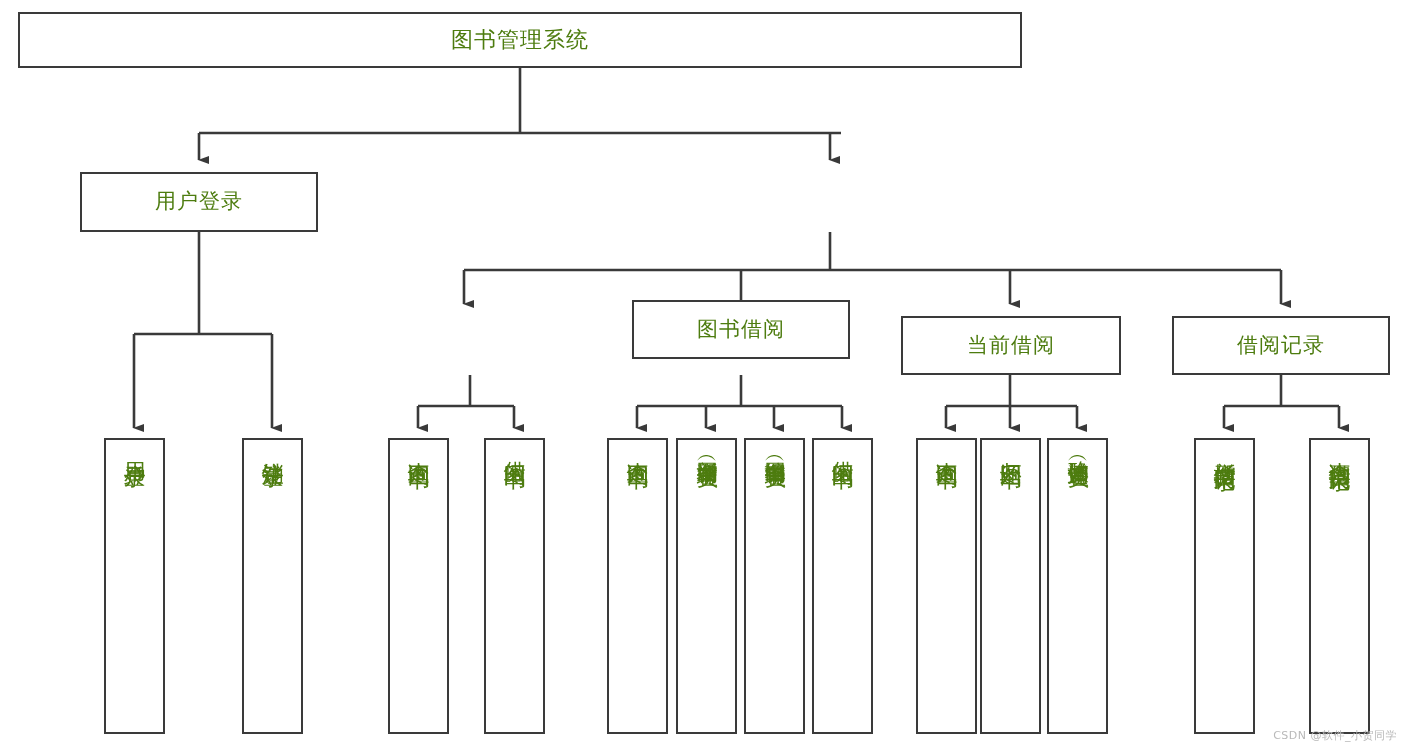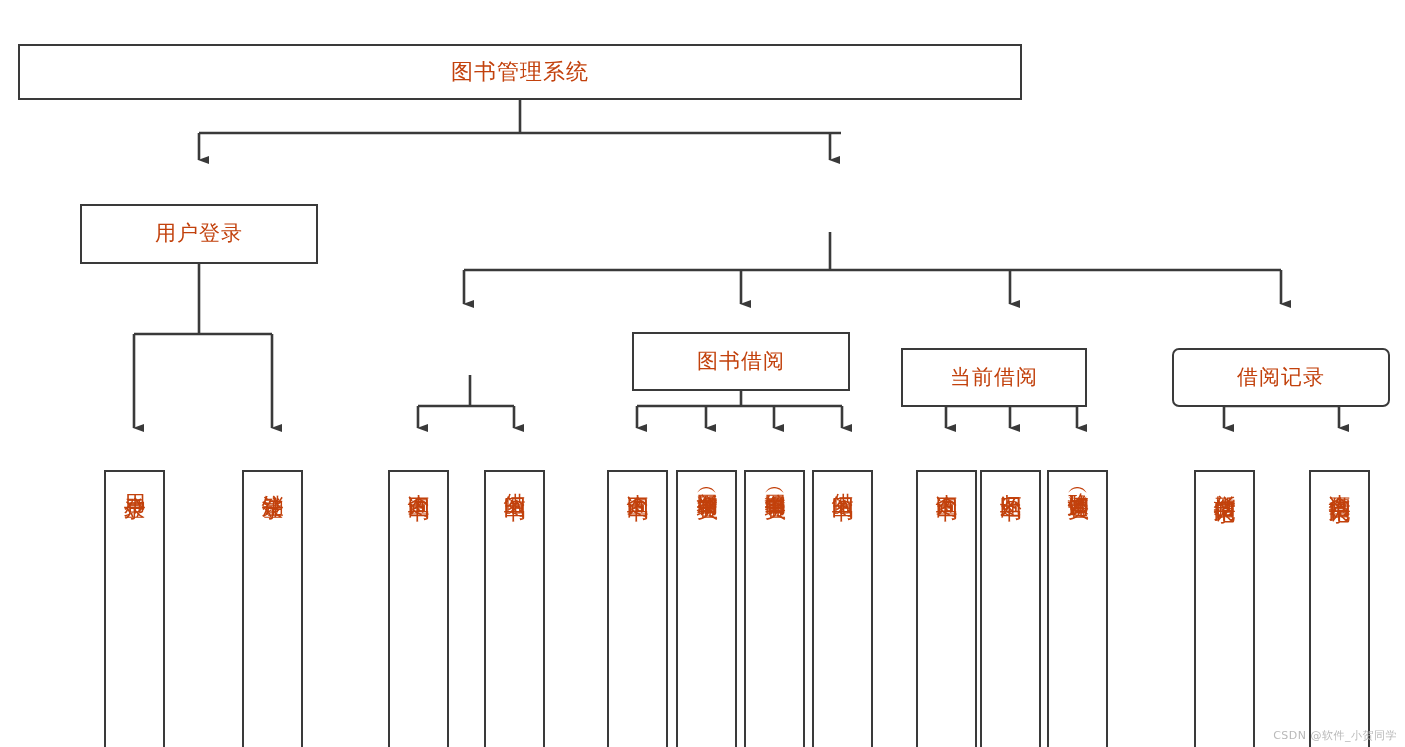--- a/index.html
+++ b/index.html
@@ -26,22 +26,21 @@
     pointer-events: none;
   }
   .node {
     position: absolute;
     box-sizing: border-box;
     background: #ffffff;
     border: 2px solid #3a3a3a;
     display: flex;
     align-items: center;
     justify-content: center;
-    color: #c2410c;
-    margin-top: 32px;
+    color: #4d7c0f;
   }
   .node-h .label {
     font-size: 21px;
     line-height: 1.2;
     letter-spacing: 1px;
     white-space: nowrap;
   }
   .node-root .label {
     font-size: 22px;
     letter-spacing: 1px;
@@ -133,24 +132,24 @@
     <span class="label">图书管理系统</span>
   </div>
 
   <div class="node node-h" style="left:80px; top:172px; width:238px; height:60px;">
     <span class="label">用户登录</span>
   </div>
 
   <div class="node node-h" style="left:632px; top:300px; width:218px; height:59px;">
     <span class="label">图书借阅</span>
   </div>
-  <div class="node node-h" style="left:901px; top:316px; width:186px; height:59px;">
+  <div class="node node-h" style="left:901px; top:316px; width:220px; height:59px;">
     <span class="label">当前借阅</span>
   </div>
-  <div class="node node-h" style="left:1172px; top:316px; width:218px; height:59px;border-radius:7px;">
+  <div class="node node-h" style="left:1172px; top:316px; width:218px; height:59px;">
     <span class="label">借阅记录</span>
   </div>
 
   <div class="node node-v" style="left:104px; top:438px; width:61px; height:296px;">
     <span class="label">用户登录</span>
   </div>
   <div class="node node-v" style="left:242px; top:438px; width:61px; height:296px;">
     <span class="label">注销登录</span>
   </div>
 

